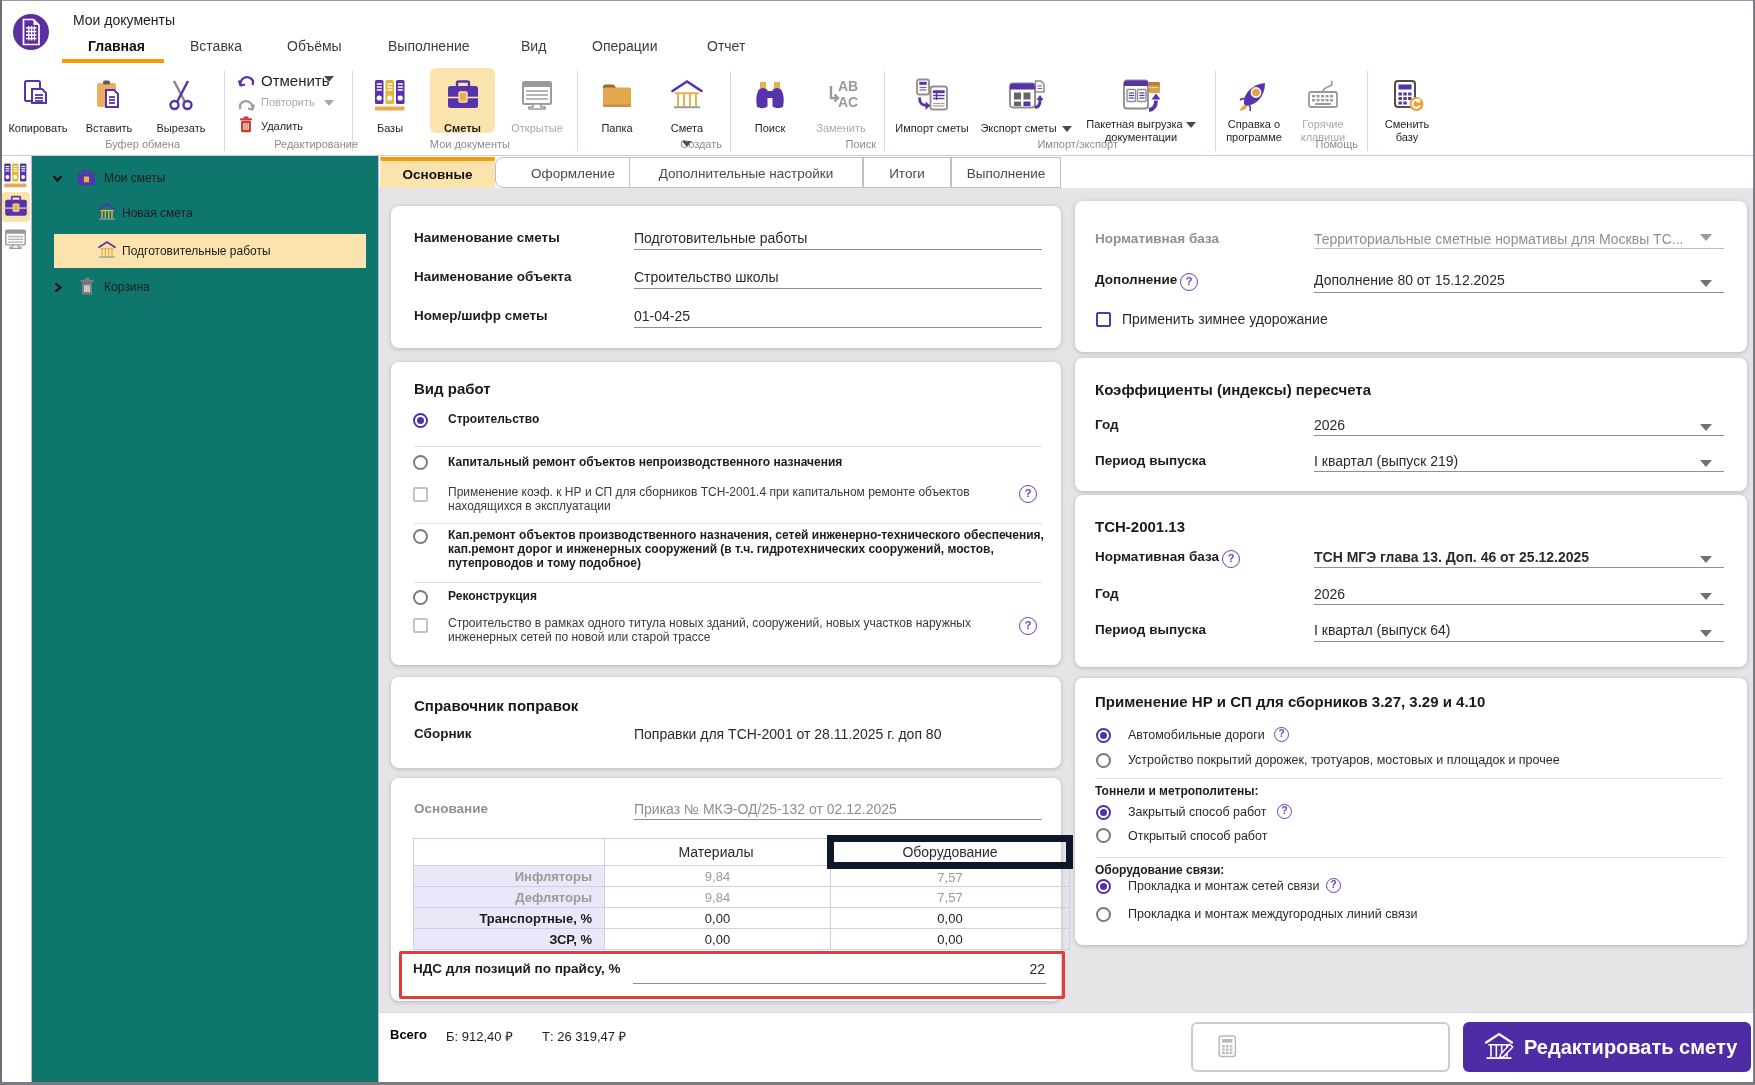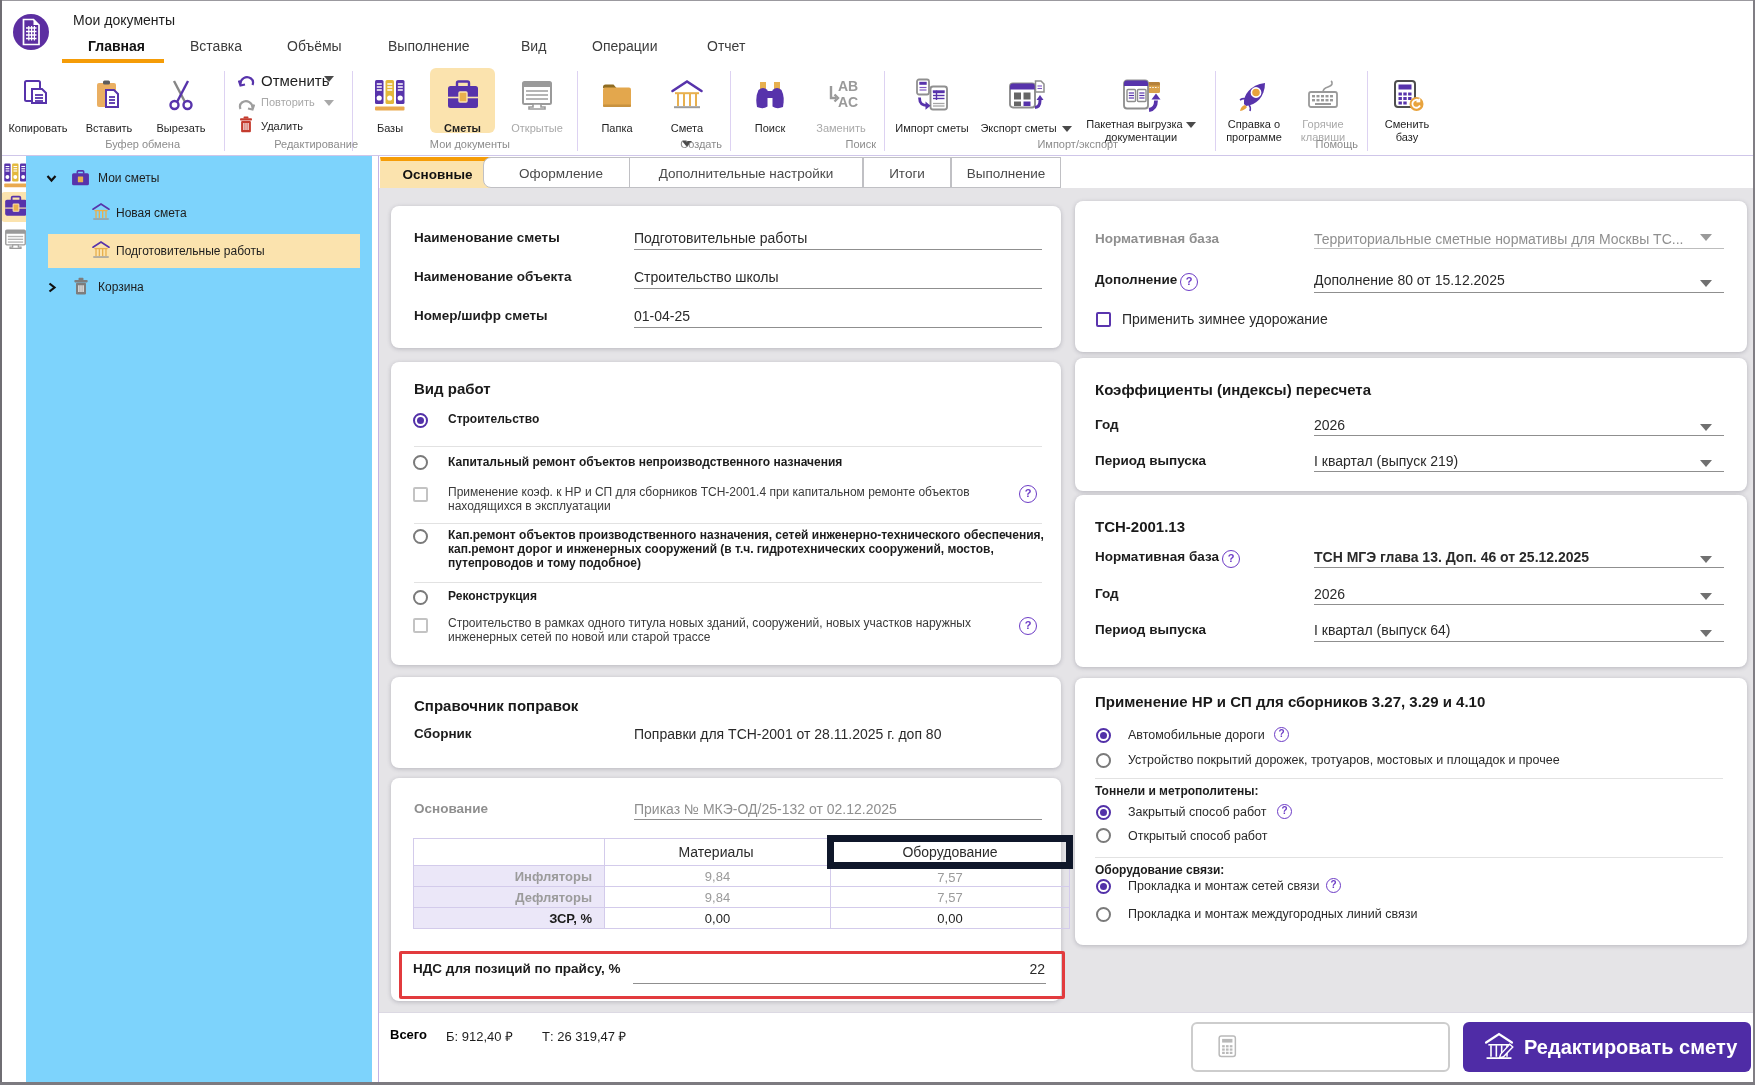--- a/index.html
+++ b/index.html
@@ -23,21 +23,21 @@
   .rbtn{position:absolute;text-align:center;}
   .rlbl{font-size:11px;color:#1f1f1f;margin-top:4px;line-height:12px;}
   .rlbl2{font-size:11px;color:#1f1f1f;line-height:13px;margin-top:0px;}
   .dis{color:#a9a9a9;}
   .caret{display:inline-block;width:0;height:0;border-left:5px solid transparent;
          border-right:5px solid transparent;border-top:6px solid #4a4a4a;vertical-align:middle;}
   .caret.g{border-top-color:#a9a9a9;}
   
   #rail{left:0;top:156px;width:31px;height:929px;background:#fff;}
   #railline{left:31px;top:156px;width:1px;height:929px;background:#c3b3e5;}
-  #tree{left:26px;top:156px;width:346px;height:929px;background:#7dd3fc;}
+  #tree{left:32px;top:156px;width:346px;height:929px;background:#0f766e;}
   #treeline{left:378px;top:156px;width:1px;height:929px;background:#c3b3e5;}
   .trow{position:absolute;font-size:12px;color:#1d1d1d;}
   
   #content{left:379px;top:156px;width:1376px;height:856px;background:#e5e4e7;}
   #tabstrip{left:379px;top:156px;width:1376px;height:32px;background:#fff;}
   .tab{position:absolute;top:0;height:31px;background:#fff;border:1px solid #c0c0c4;
        box-sizing:border-box;text-align:center;font-size:13.5px;color:#4a4a4a;line-height:31px;}
   .tab.active{background:#fbe3ae;border-color:#fbe3ae;border-top:4px solid #f59c07;
        font-weight:bold;color:#111;line-height:27px;}
   .card{position:absolute;background:#fff;border-radius:8px;
@@ -494,21 +494,21 @@
       </g>
   </svg>
   <div class="trow" style="left:72px;top:124px;">Корзина</div>
 </div>
 <div class="abs" id="treeline"></div>
 
 <div class="abs" id="content"></div>
 <div class="abs" id="tabstrip"></div>
 <div class="abs" style="left:380px;top:157px;">
   <div class="tab active" style="left:0;width:115px;">Основные</div>
-  <div class="tab" style="left:103px;width:156px;border-radius:8px;">Оформление</div>
+  <div class="tab" style="left:115px;width:156px;border-radius:8px;">Оформление</div>
   <div class="tab" style="left:249px;width:234px;">Дополнительные настройки</div>
   <div class="tab" style="left:483px;width:88px;">Итоги</div>
   <div class="tab" style="left:571px;width:110px;">Выполнение</div>
 </div>
 
 <div class="card" style="left:391px;top:206px;width:670px;height:142px;"></div>
 <div class="flabel" style="left:414px;top:230px;">Наименование сметы</div>
 <div class="fval" style="left:634px;top:230px;">Подготовительные работы</div>
 <div class="iline" style="left:634px;top:249px;width:408px;"></div>
 <div class="flabel" style="left:414px;top:269px;">Наименование объекта</div>
@@ -556,20 +556,25 @@
   </tr>
   <tr style="height:21px;">
     <td style="border:1px solid #d3cbeb;background:#ebe7f8;text-align:right;padding-right:12px;font-weight:bold;color:#9b9b9b;">Инфляторы</td>
     <td style="border:1px solid #d3cbeb;text-align:center;color:#9b9b9b;">9,84</td>
     <td style="border:1px solid #d3cbeb;text-align:center;color:#9b9b9b;">7,57</td>
   </tr>
   <tr style="height:21px;">
     <td style="border:1px solid #d3cbeb;background:#ebe7f8;text-align:right;padding-right:12px;font-weight:bold;color:#9b9b9b;">Дефляторы</td>
     <td style="border:1px solid #d3cbeb;text-align:center;color:#9b9b9b;">9,84</td>
     <td style="border:1px solid #d3cbeb;text-align:center;color:#9b9b9b;">7,57</td>
+  </tr>
+  <tr style="height:21px;">
+    <td style="border:1px solid #d3cbeb;background:#ebe7f8;text-align:right;padding-right:12px;font-weight:bold;color:#1c1c1c;">Транспортные, %</td>
+    <td style="border:1px solid #d3cbeb;text-align:center;color:#1c1c1c;">0,00</td>
+    <td style="border:1px solid #d3cbeb;text-align:center;color:#1c1c1c;">0,00</td>
   </tr>
   <tr style="height:21px;">
     <td style="border:1px solid #d3cbeb;background:#ebe7f8;text-align:right;padding-right:12px;font-weight:bold;color:#1c1c1c;">ЗСР, %</td>
     <td style="border:1px solid #d3cbeb;text-align:center;color:#1c1c1c;">0,00</td>
     <td style="border:1px solid #d3cbeb;text-align:center;color:#1c1c1c;">0,00</td>
   </tr>
 </tbody>
   </table>
 <div class="abs" style="left:399px;top:951px;width:660px;height:42px;border:3px solid #e23b3e;border-radius:2px;"></div>
 <div class="flabel" style="left:413px;top:961px;">НДС для позиций по прайсу, %</div>

